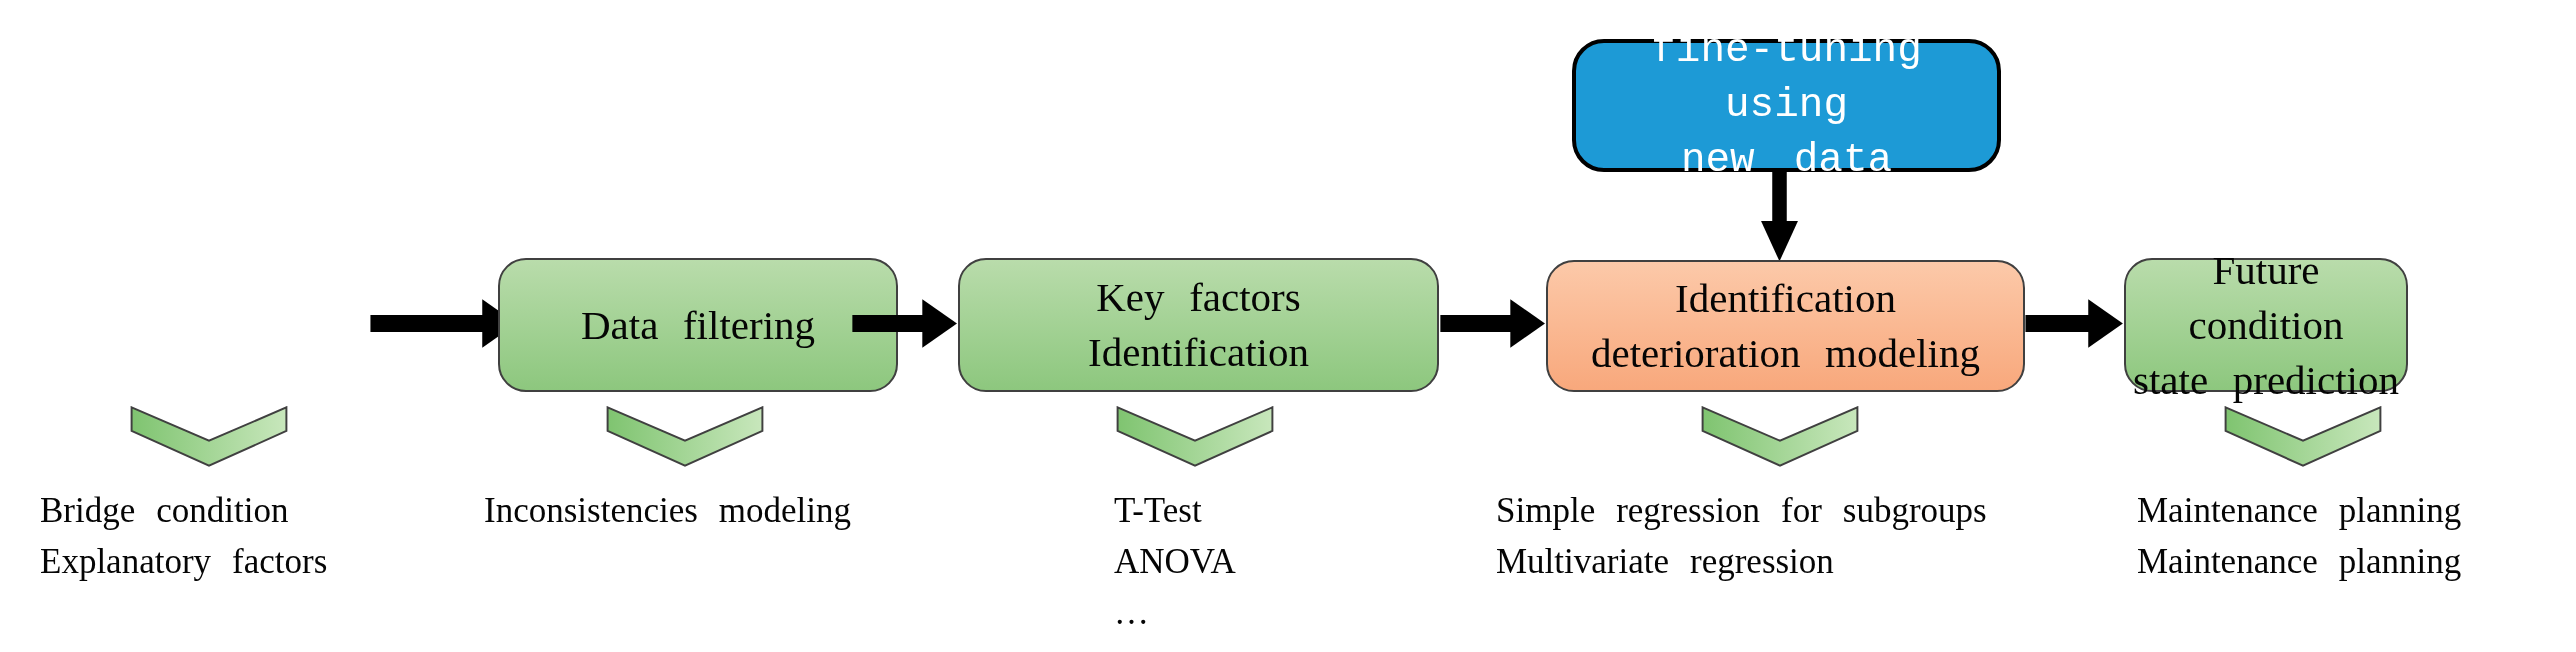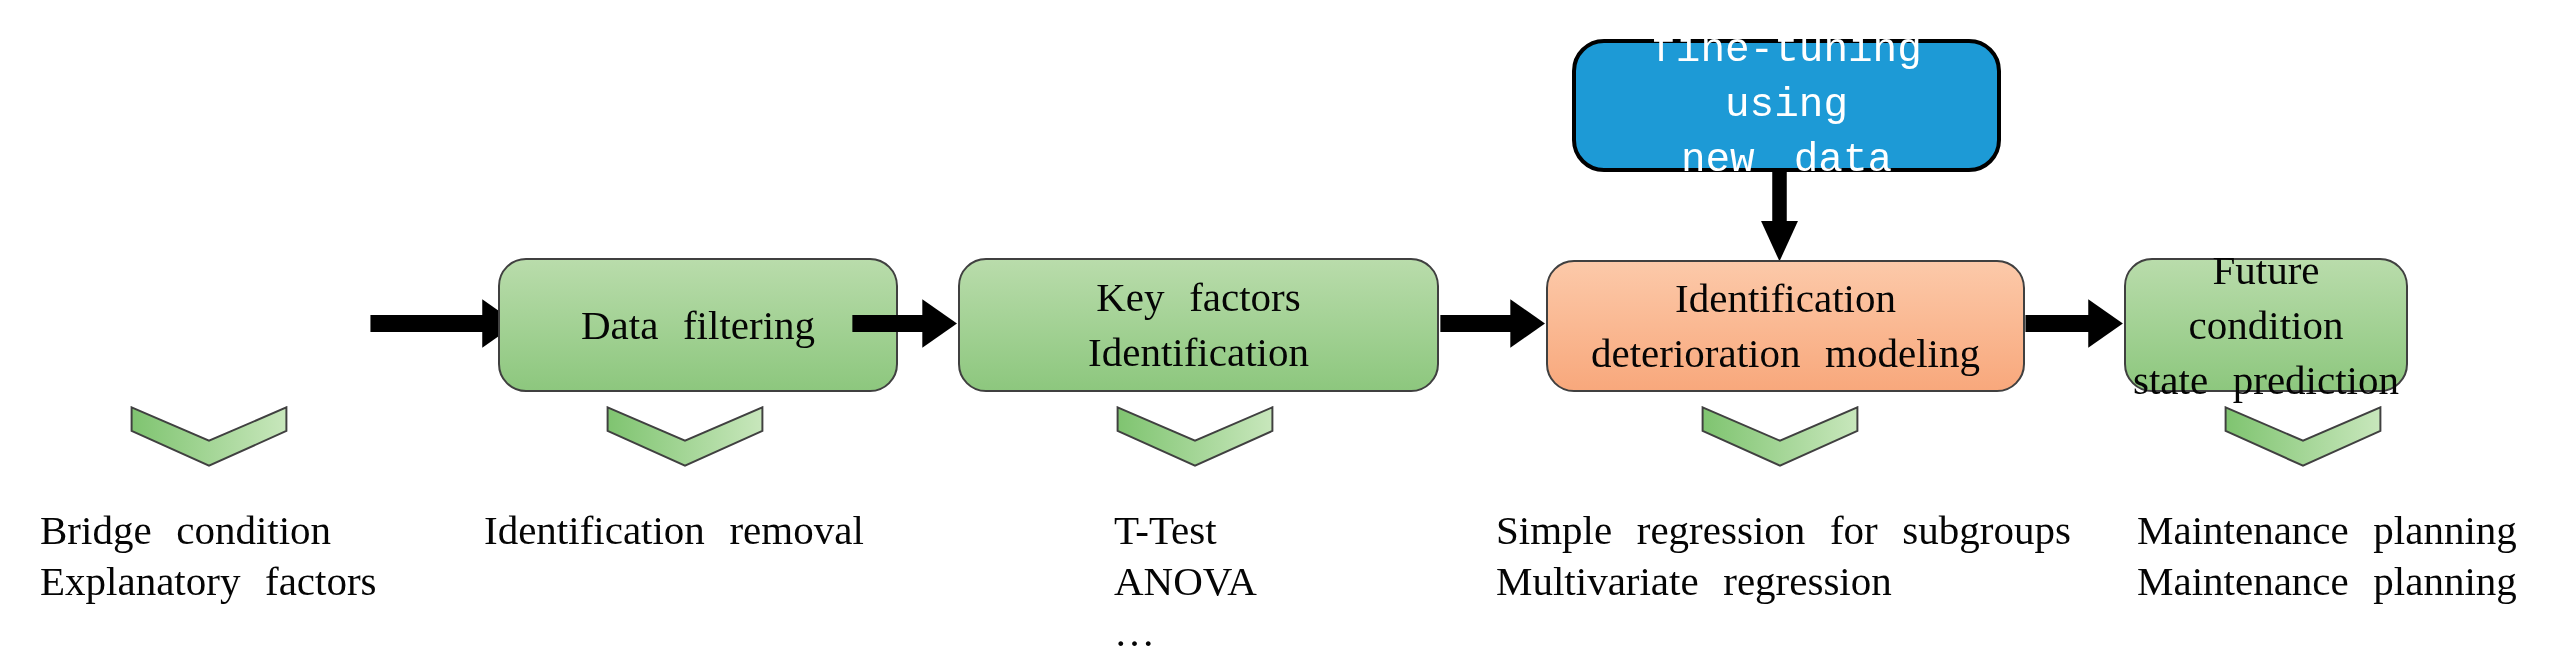--- a/index.html
+++ b/index.html
@@ -39,24 +39,23 @@
   }
   .cyl-wrap{position:absolute;left:68px;top:258px;width:302px;height:132px;}
   .cyl-wrap svg{position:absolute;left:0;top:0;}
   .cyl-label{
     position:absolute;left:0;right:0;top:47px;bottom:6.6px;
     display:flex;align-items:center;justify-content:center;
     font-size:41px;word-spacing:0.35em;
   }
   .annot{
     position:absolute;top:485px;
-    font-size:41px;line-height:51px;
+    font-size:35px;line-height:51px;
     word-spacing:0.35em;white-space:nowrap;
     color:var(--text-black);
-    margin-top:20px;
   }
   .chev{position:absolute;top:406px;width:158px;height:61px;}
   .harrow{position:absolute;top:298px;height:51px;}
   .varrow{position:absolute;left:1761px;top:171px;width:37px;height:91px;}
   .arrow-fill{fill:var(--arrow-black);}
   .chev-poly{stroke:var(--border-dark);stroke-width:3;}
   .cyl-stroke{stroke:var(--border-dark);stroke-width:3;}
   .stop-cyl-top{stop-color:var(--green-top);}
   .stop-cyl-bot{stop-color:var(--green-bottom);}
   .stop-chev-l{stop-color:var(--chev-left);}
@@ -145,21 +144,21 @@
   <svg class="chev" style="left:2224px;" viewBox="0 0 240 93">
     <polygon class="chev-poly" points="2,2 120,53 238,2 238,38 120,91 2,38" fill="url(#chevGrad)"></polygon>
   </svg>
 
   <div class="annot" style="left:40px;">
     <div>Bridge condition</div>
     <div>Explanatory factors</div>
   </div>
 
   <div class="annot" style="left:484px;">
-    <div>Identification removal</div>
+    <div>Inconsistencies modeling</div>
   </div>
 
   <div class="annot" style="left:1114px;">
     <div>T-Test</div>
     <div>ANOVA</div>
     <div>…</div>
   </div>
 
   <div class="annot" style="left:1496px;">
     <div>Simple regression for subgroups</div>

